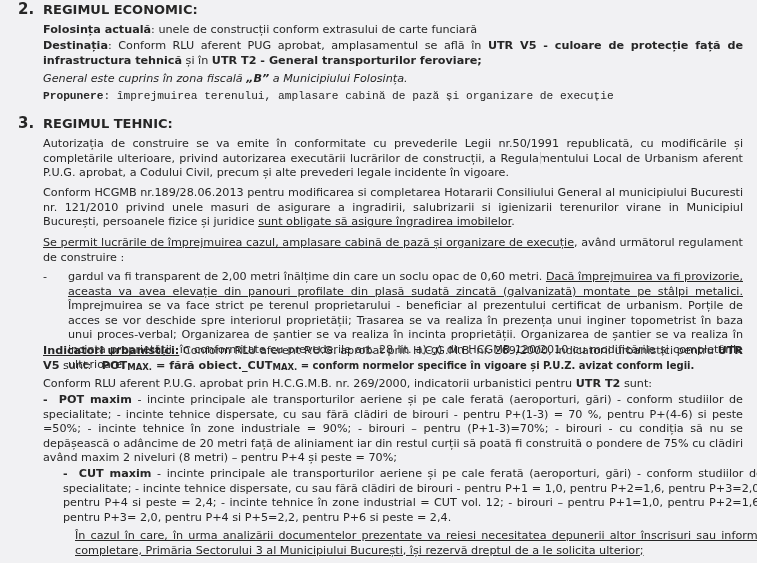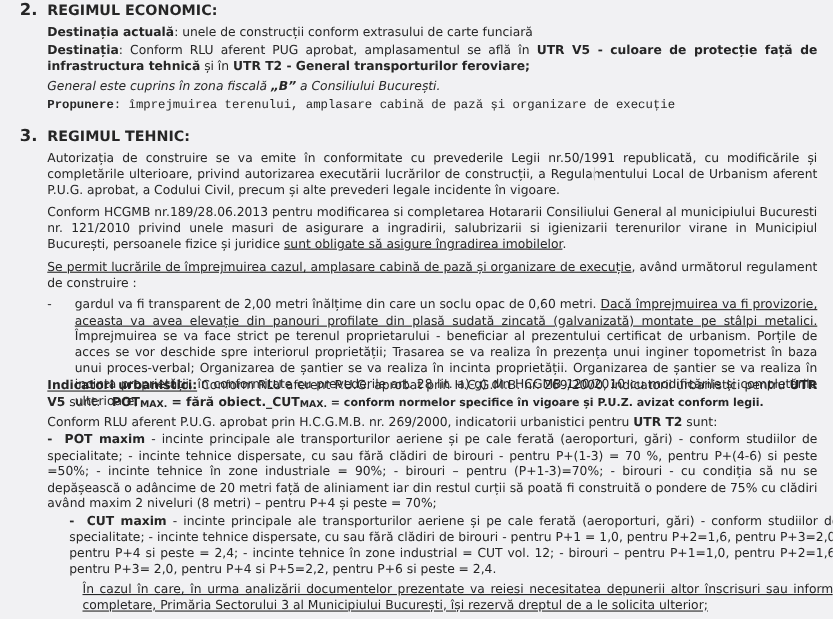--- a/index.html
+++ b/index.html
@@ -32,29 +32,29 @@
 </head>
 <body>
 
 <div class="page">
 
   <div class="sec-head" style="top:2px;">
     <span class="num">2.</span><span>REGIMUL ECONOMIC:</span>
   </div>
 
   <div class="blk" style="top:23px;">
-    <b>Destinația actuală</b><span>: unele de construcții conform extrasului de carte funciară</span>
+    <b>Folosința actuală</b><span>: unele de construcții conform extrasului de carte funciară</span>
   </div>
 
   <div class="blk just" style="top:39px;">
     <b>Destinația</b><span>: Conform RLU aferent PUG aprobat, amplasamentul se află în </span><b>UTR V5 - culoare de protecție față de infrastructura tehnică</b><span> și în </span><b>UTR T2 - General transporturilor feroviare;</b>
   </div>
 
   <div class="blk" style="top:72px;">
-    <i>General este cuprins în zona fiscală </i><i><b>„B”</b></i><i> a Consiliului București.</i>
+    <i>General este cuprins în zona fiscală </i><i><b>„B”</b></i><i> a Municipiului Folosința.</i>
   </div>
 
   <div class="blk" style="top:89px;font-family:Liberation Mono, monospace;">
     <b>Propunere</b><span>: împrejmuirea terenului, amplasare cabină de pază și organizare de execuție</span>
   </div>
 
   <div class="sec-head" style="top:116px;">
     <span class="num">3.</span><span>REGIMUL TEHNIC:</span>
   </div>
 

